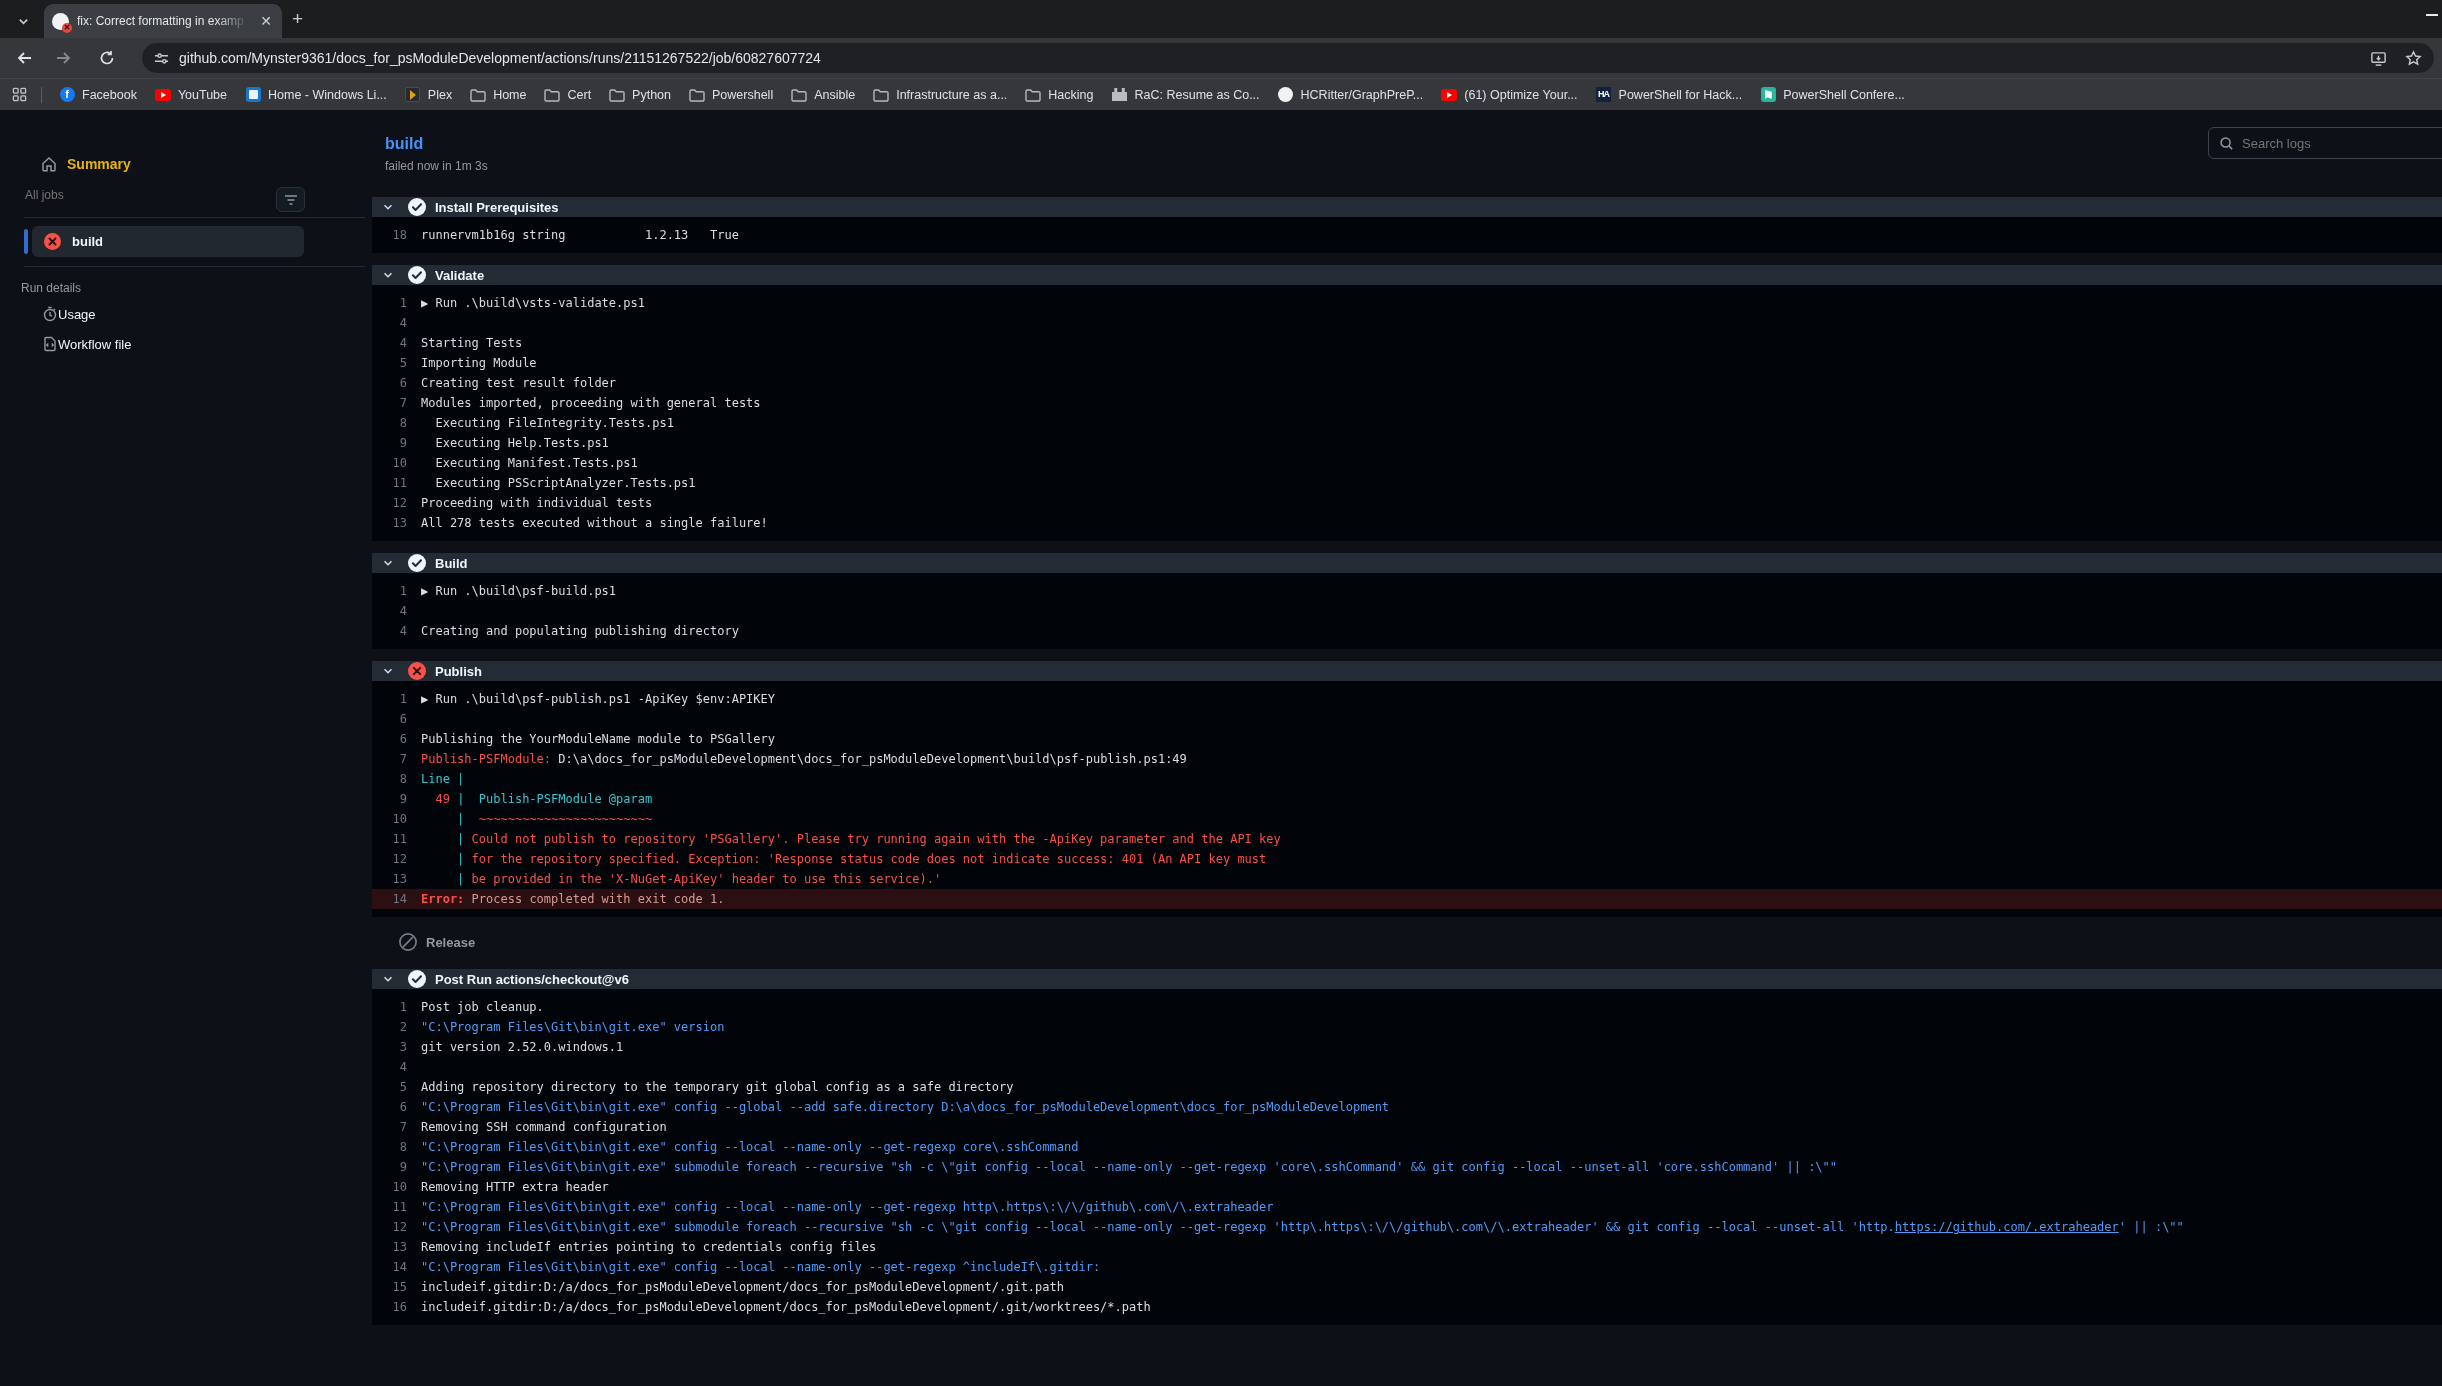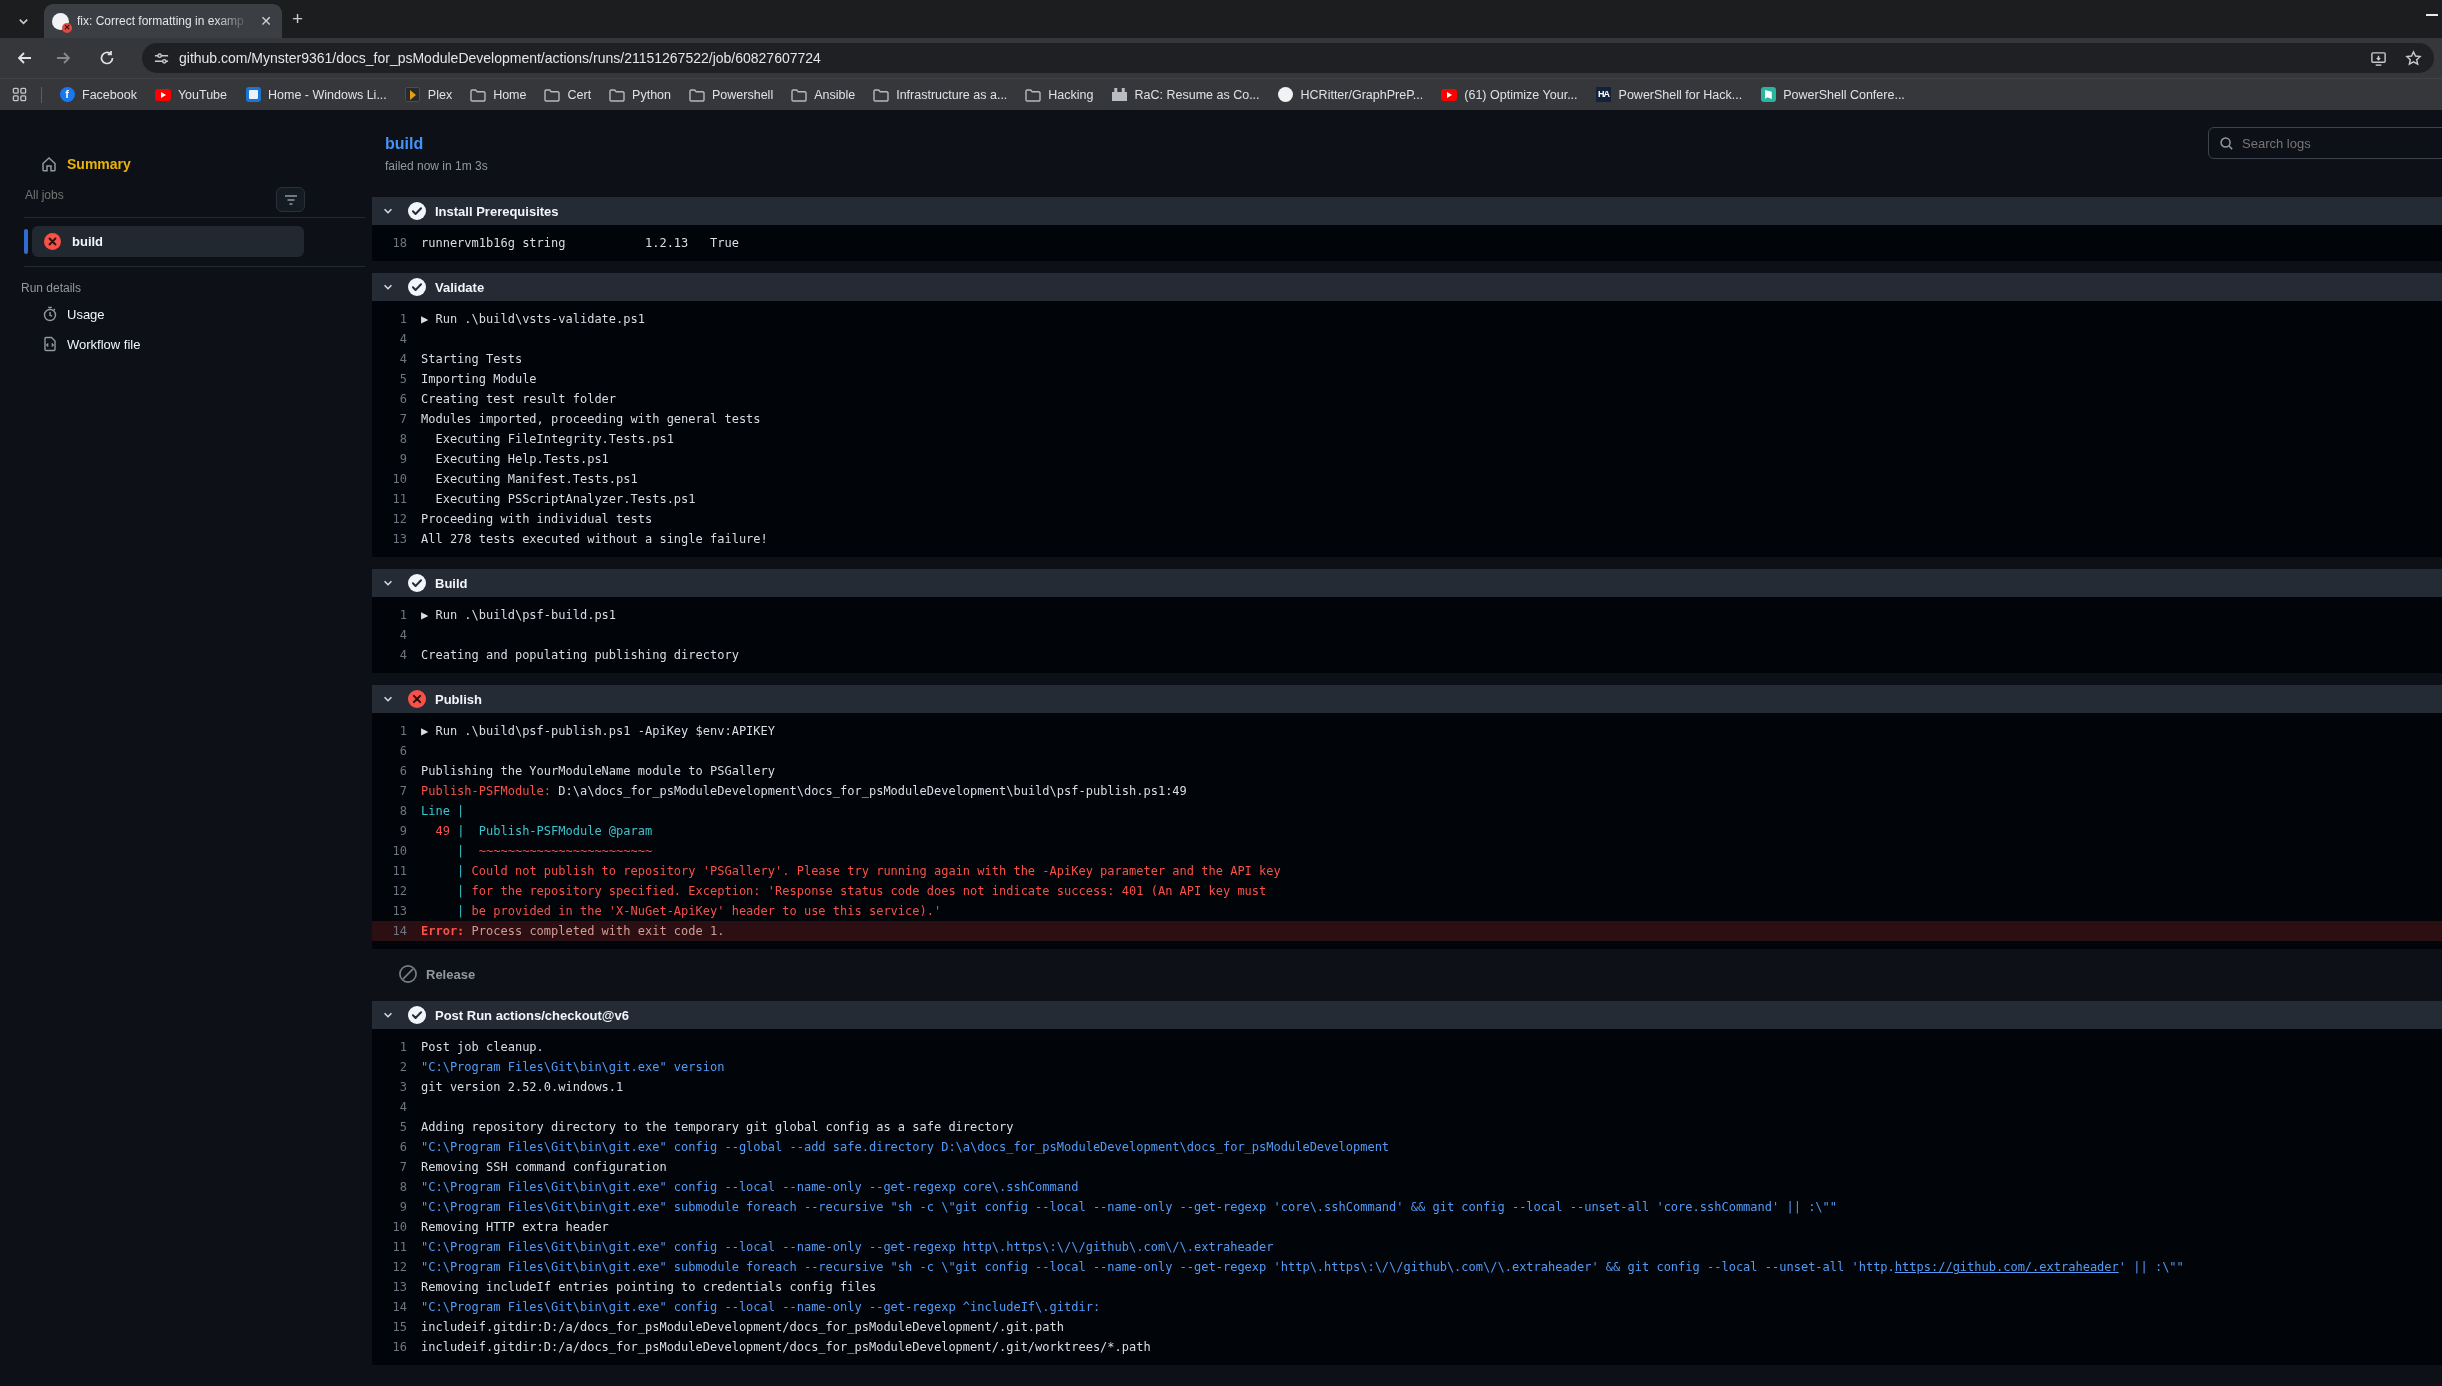--- a/index.html
+++ b/index.html
@@ -38,33 +38,33 @@
   .sidebar { width:372px; flex:none; padding-top:40px; }
   .side-row { display:flex; align-items:center; gap:10px; padding:6px 16px 6px 41px; color:#eab308; font-size:14px; font-weight:600;text-align:right; }
   .side-row svg { color:#9198a1; }
   .alljobs { display:flex; align-items:center; justify-content:space-between; padding:10px 68px 6px 25px; color:#737373; font-size:12px; }
   .filter-btn { width:29px; height:25px; border:1px solid #2a313c; border-radius:6px; background:#151b23; display:flex; align-items:center; justify-content:center; color:#9198a1; position:absolute; left:276px; top:77px; }
   .side-hr { border:none; border-top:1px solid #232a33; margin:9px 0 0 24px; width:341px; }
   .job-row { position:relative; margin:8px 0 8px 32px; width:272px; height:31px; background:#212830; border-radius:6px; display:flex; align-items:center; gap:11px; padding:0 12px; }
   .job-row .sel { position:absolute; left:-8px; top:3px; width:4px; height:25px; border-radius:2px; background:#316dcf; }
   .job-row .lbl { color:#f0f6fc; font-size:13px; font-weight:700; }
   .run-details { color:#9198a1; font-size:12px; padding:14px 0 4px 21px; }
-  .side-item { display:flex; align-items:center; gap:9px; padding:7px 16px 7px 42px; color:#f0f6fc; font-size:13px; font-weight:500; }
+  .side-item { display:flex; align-items:center; padding:7px 16px 7px 42px; color:#f0f6fc; font-size:13px; font-weight:500; }
   .side-item svg { color:#9198a1; }
 
   .main { flex:1; position:relative; padding-top:25px; }
   .main-header { padding-left:13px; margin-bottom:24px; }
   .job-title { color:#4493f8; font-size:16px; font-weight:700; }
   .job-sub { color:#9198a1; font-size:12px; margin-top:6px; }
   .searchbox { position:absolute; top:17px; right:-28px; width:262px; height:32px; border:1px solid #3d444d; border-radius:6px; background:#0d1117; display:flex; align-items:center; padding:0 10px; gap:8px; }
   .searchbox svg { color:#9198a1; flex:none; }
   .searchbox input { background:transparent; border:none; outline:none; color:#9198a1; font-size:13px; width:160px; font-family:"Liberation Sans",sans-serif; }
 
   .sections { }
-  .sec-bar { height:28px; background:#252b34; display:flex; align-items:center; gap:9px; padding-left:5px; margin-top:12px; cursor:pointer; }
+  .sec-bar { height:20px; background:#252b34; display:flex; align-items:center; gap:9px; padding-left:5px; margin-top:12px; cursor:pointer; }
   .sec-bar:first-child { margin-top:0; }
   .sec-chev { width:22px; display:flex; justify-content:center; color:#d7dde3; }
   .sec-title { color:#f0f6fc; font-size:13px; font-weight:700; }
   .skip-row { height:30px; display:flex; align-items:center; gap:9px; padding-left:27px; margin-top:10px; }
   .skip-row .sec-title { color:#9198a1; font-weight:600; }
 
   .logblock { background:#010409; padding:8px 0; font-family:"DejaVu Sans Mono", monospace; font-size:12px; }
   .lrow { display:flex; height:20px; line-height:20px; white-space:pre; }
   .lrow.err { background:#2b0f12; }
   .lnum { width:35px; flex:none; text-align:right; color:#6e7681; cursor:pointer; }

